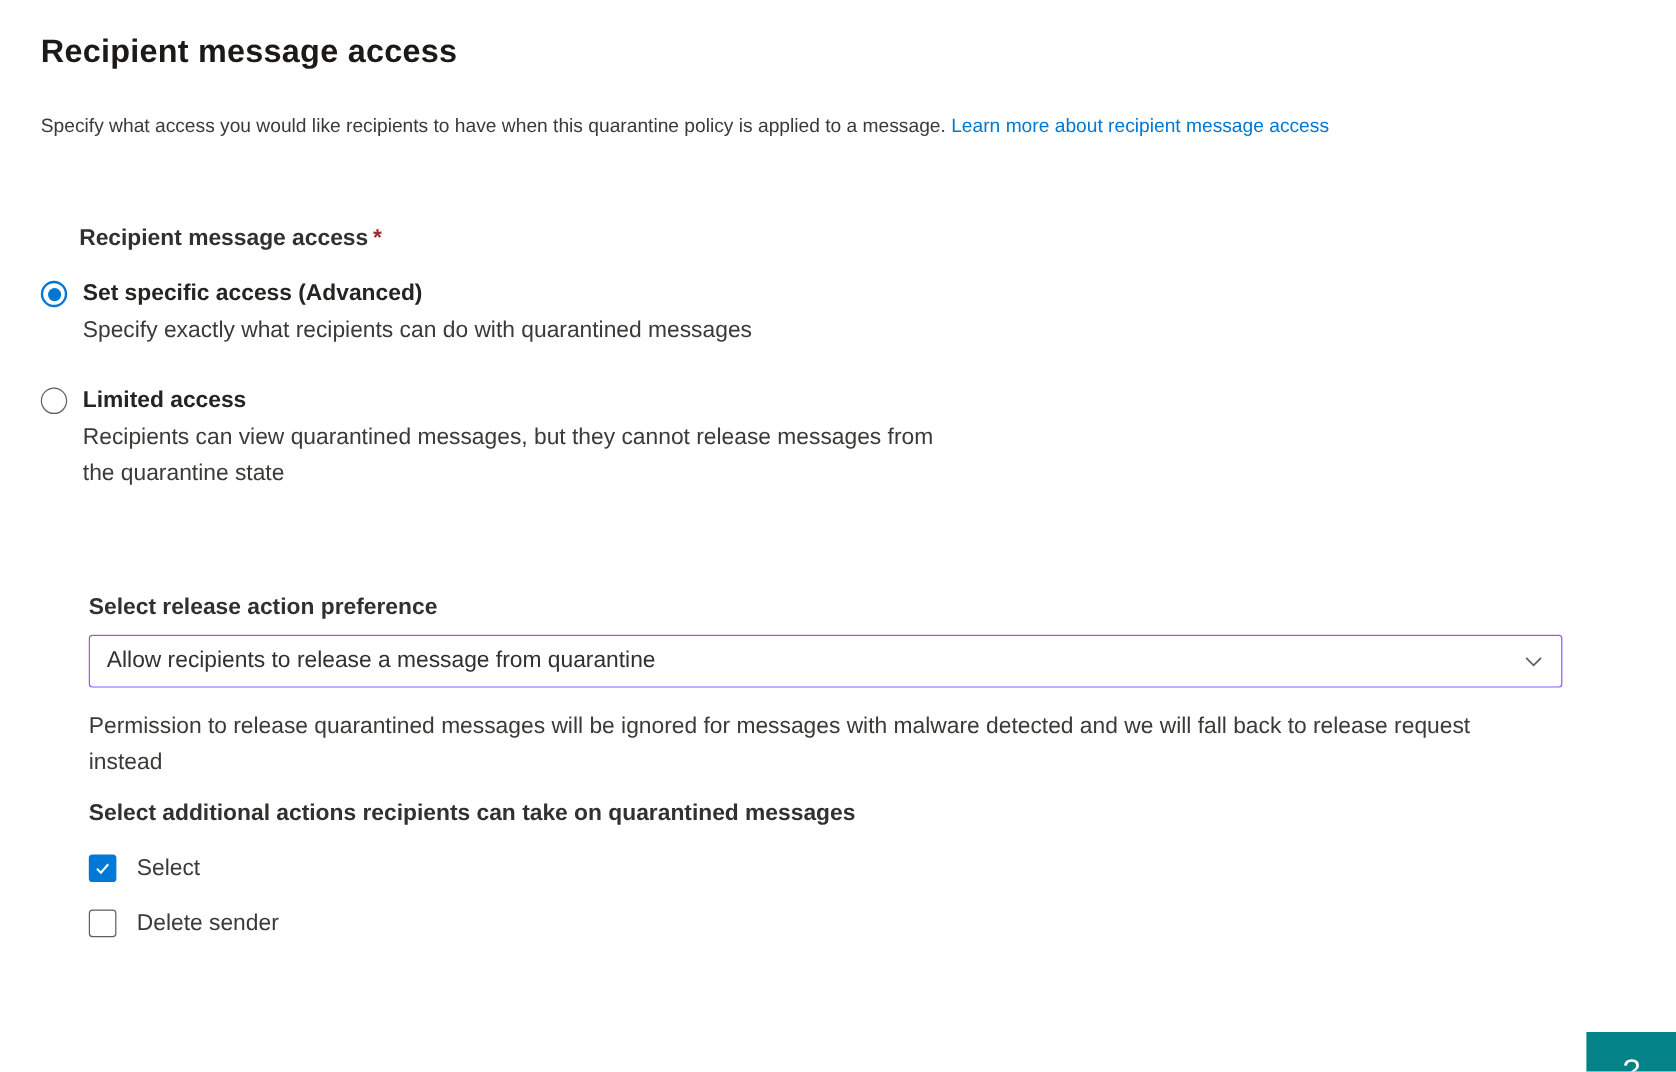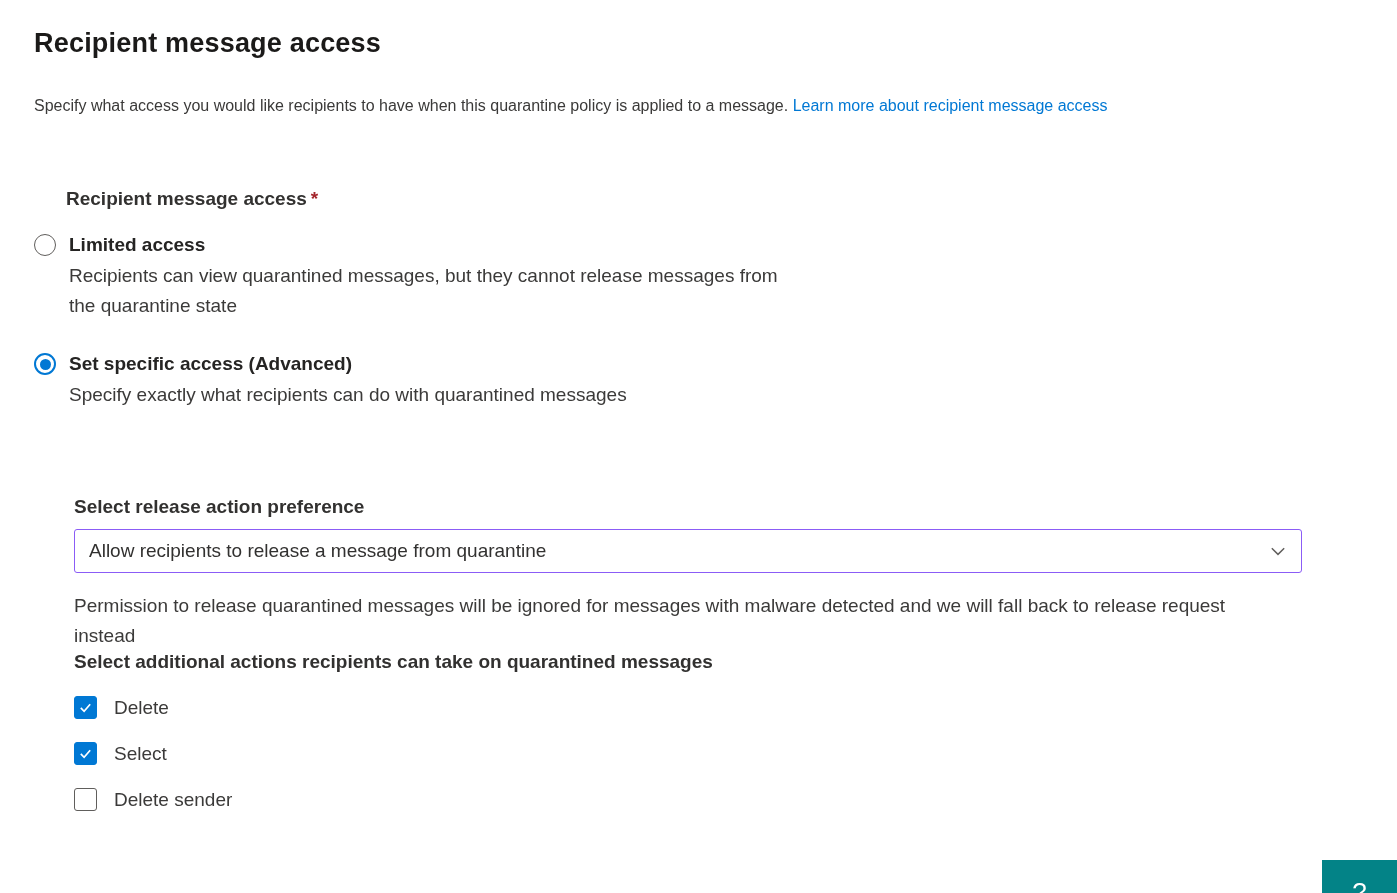--- a/index.html
+++ b/index.html
@@ -120,20 +120,21 @@
 
   .perm-note {
     margin-top: 18px;
     max-width: 1185px;
     font-size: 19px;
     line-height: 30px;
     color: #3b3a39;
   }
 
   .additional-label {
+    margin-top: 16px;
     font-size: 19px;
     font-weight: 600;
     color: #323130;
   }
 
   .checkbox-row {
     display: flex;
     align-items: center;
     margin-top: 23px;
     cursor: pointer;
@@ -183,58 +184,50 @@
   <h1 class="page-title">Recipient message access</h1>
 
   <p class="page-desc"><span>Specify what access you would like recipients to have when this quarantine policy is applied to a message.</span>
     <a href="#">Learn more about recipient message access</a>
   </p>
 
   <div class="field-label"><span>Recipient message access</span><span class="required">*</span>
   </div>
 
   <div class="radio-option">
+    <div class="radio-circle selected"></div>
+    <div class="radio-text">
+      <div class="radio-title">Set specific access (Advanced)</div>
+      <div class="radio-desc">Specify exactly what recipients can do with quarantined messages</div>
+    </div>
+  </div>
+
+  <div class="radio-option">
     <div class="radio-circle"></div>
     <div class="radio-text">
       <div class="radio-title">Limited access</div>
       <div class="radio-desc">Recipients can view quarantined messages, but they cannot release messages from the quarantine state</div>
-    </div>
-  </div>
-
-  <div class="radio-option">
-    <div class="radio-circle selected"></div>
-    <div class="radio-text">
-      <div class="radio-title">Set specific access (Advanced)</div>
-      <div class="radio-desc">Specify exactly what recipients can do with quarantined messages</div>
     </div>
   </div>
 
   <div class="advanced-section">
 
     <div class="select-label">Select release action preference</div>
 
     <div class="dropdown" role="combobox">
       <span class="dropdown-value">Allow recipients to release a message from quarantine</span>
       <svg class="chevron-icon" viewBox="0 0 16 16">
         <path d="M2.5 5.5 L8 11 L13.5 5.5" stroke="#605e5c" stroke-width="1.3" fill="none"></path>
       </svg>
     </div>
 
     <p class="perm-note">Permission to release quarantined messages will be ignored for messages with malware detected and we will fall back to release request instead</p>
 
     <div class="additional-label">Select additional actions recipients can take on quarantined messages</div>
 
-    <div class="checkbox-row">
-      <div class="checkbox-box checked">
-        <svg width="15" height="15" viewBox="0 0 16 16">
-          <path d="M3 8.5 L6.5 12 L13 4.5" stroke="#ffffff" stroke-width="1.8" fill="none"></path>
-        </svg>
-      </div>
-      <span class="checkbox-label">Delete</span>
-    </div>
 
     <div class="checkbox-row">
       <div class="checkbox-box checked">
         <svg width="15" height="15" viewBox="0 0 16 16">
           <path d="M3 8.5 L6.5 12 L13 4.5" stroke="#ffffff" stroke-width="1.8" fill="none"></path>
         </svg>
       </div>
       <span class="checkbox-label">Select</span>
     </div>
 

